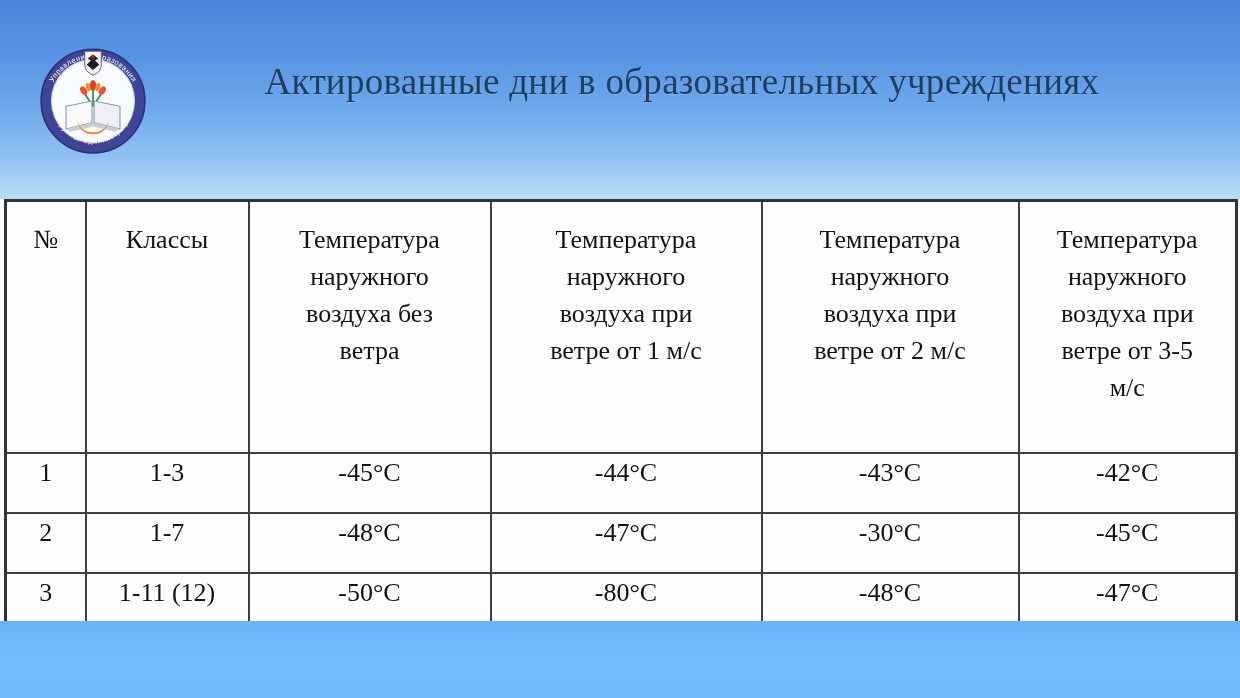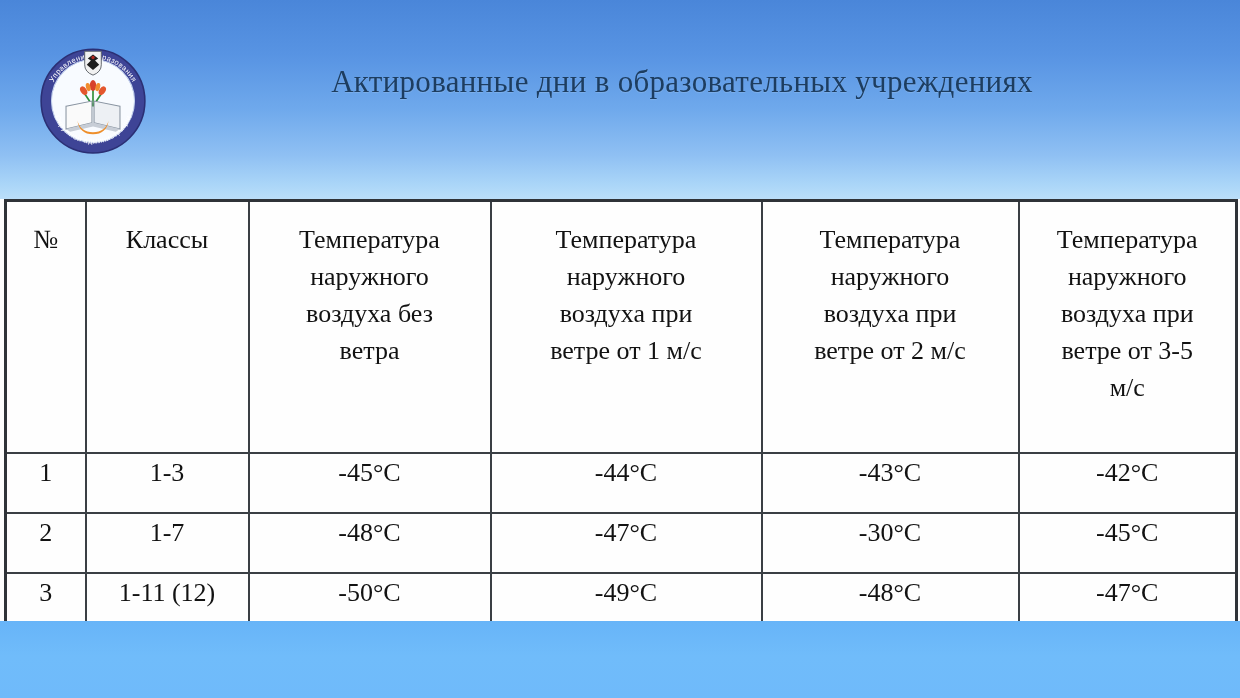--- a/index.html
+++ b/index.html
@@ -26,21 +26,21 @@
     width: 110px; height: 110px;
   }
   .logo svg { display: block; }
 
   
   .title {
     position: absolute; left: 130px; top: 63px;
     width: 1104px;
     text-align: center;
     color: #1d3d60;
-    font-size: 31px;
+    font-size: 37px;
     font-weight: 500;
     line-height: 38px;
     letter-spacing: 0.3px;
     text-shadow: 0 1px 1px rgba(255,255,255,0.15);
   }
 
   
   .table-band {
     position: absolute; left: 0; top: 199px;
     width: 1240px; height: 422px;
@@ -186,21 +186,21 @@
           <td>1-7</td>
           <td>-48°С</td>
           <td>-47°С</td>
           <td>-30°С</td>
           <td>-45°С</td>
         </tr>
         <tr class="data-row-3">
           <td>3</td>
           <td>1-11 (12)</td>
           <td>-50°С</td>
-          <td>-49°С</td>
+          <td>-80°С</td>
           <td>-48°С</td>
           <td>-47°С</td>
         </tr>
       </tbody>
     </table>
   </div>
 
   <div class="footer-band"></div>
 
 </div>

